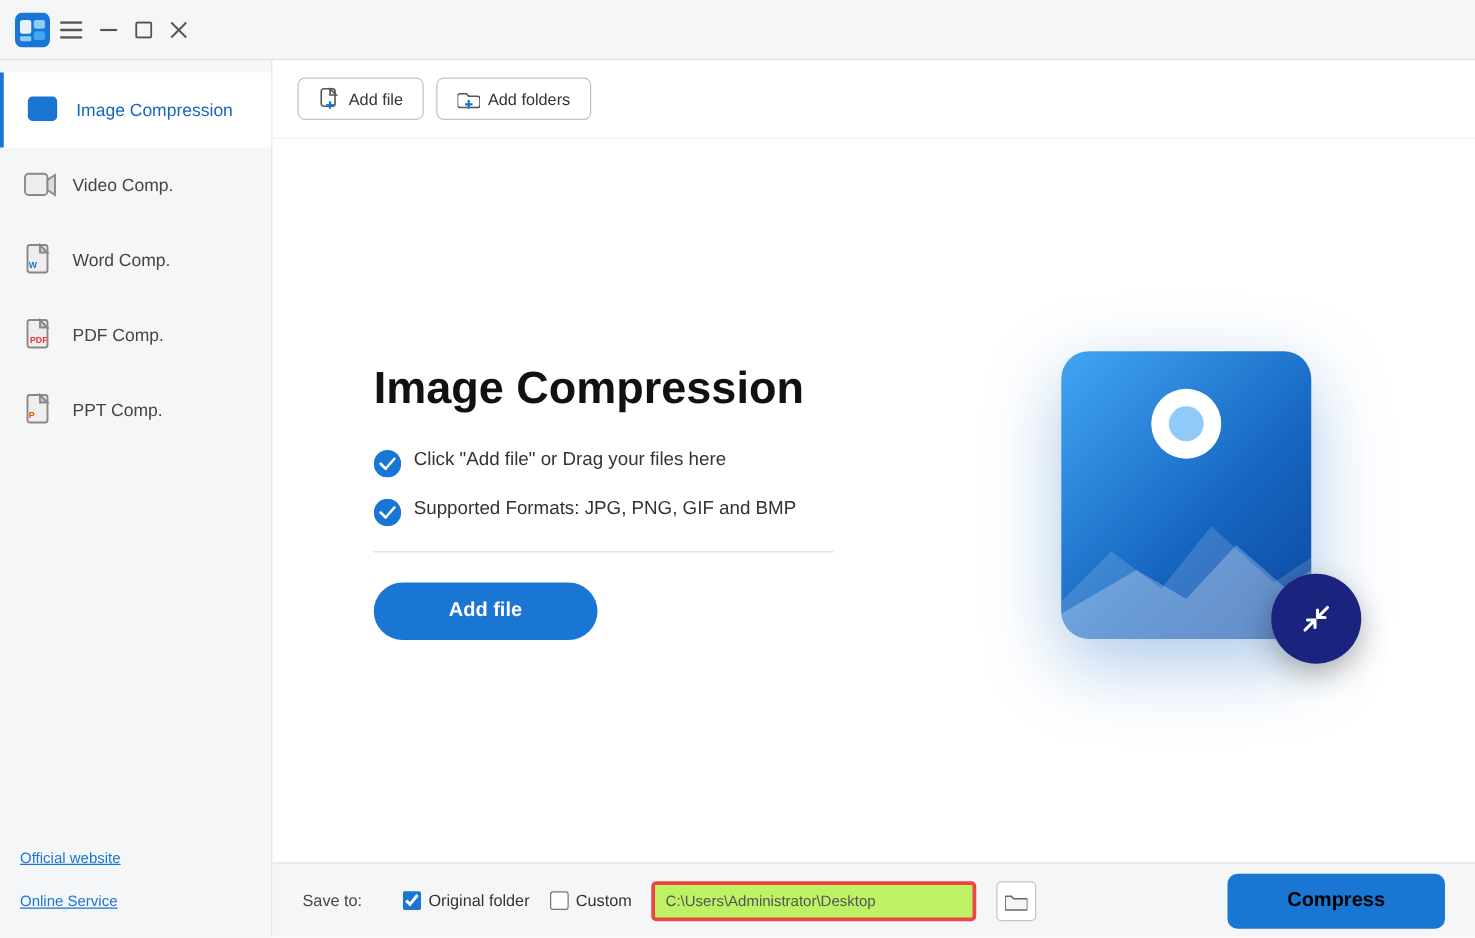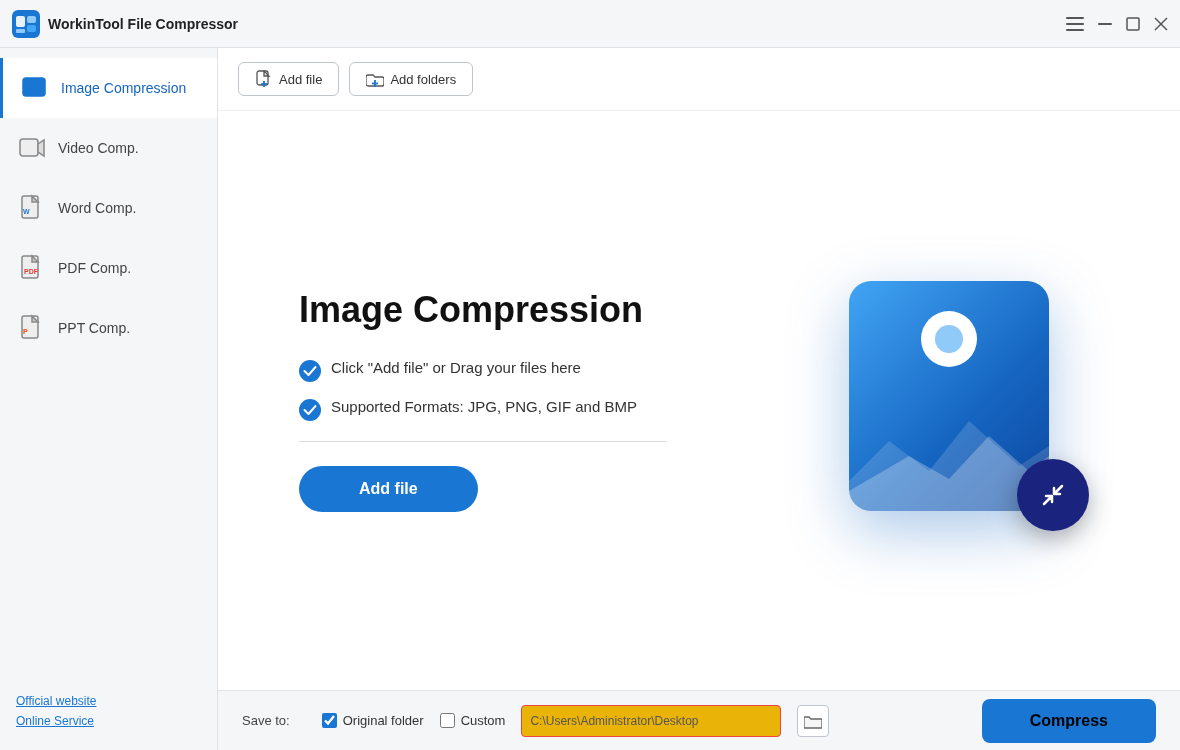--- a/index.html
+++ b/index.html
@@ -91,21 +91,21 @@
       align-items: center;
       justify-content: center;
     }
 
     
     .sidebar-footer {
       margin-top: auto;
       padding: 12px 16px;
       display: flex;
       flex-direction: column;
-      gap: 6px;
+      gap: 21px;
     }
     .sidebar-footer a {
       font-size: 12px;
       color: #1976d2;
       text-decoration: underline;
       cursor: pointer;
     }
 
     
     .main-content {
@@ -288,26 +288,26 @@
     }
     .checkbox-group input[type="checkbox"] {
       width: 15px;
       height: 15px;
       accent-color: #1976d2;
       cursor: pointer;
     }
     .path-input {
       width: 260px;
       height: 32px;
-      border: 1px solid #ef4444;
+      border: 3px solid #ef4444;
       border-radius: 4px;
       padding: 0 8px;
       font-size: 12px;
       color: #555;
-      background: #eab308;
+      background: #bef264;
     }
     .folder-btn {
       width: 32px;
       height: 32px;
       display: flex;
       align-items: center;
       justify-content: center;
       border: 1px solid #c0c4cc;
       border-radius: 4px;
       cursor: pointer;
@@ -334,21 +334,20 @@
 <div class="title-bar">
   <div class="title-bar-logo">
     <svg viewBox="0 0 28 28" fill="none" xmlns="http://www.w3.org/2000/svg">
       <rect width="28" height="28" rx="6" fill="#1976d2"></rect>
       <rect x="4" y="6" width="9" height="11" rx="2" fill="#fff" opacity="0.9"></rect>
       <rect x="15" y="6" width="9" height="7" rx="2" fill="#90caf9"></rect>
       <rect x="15" y="15" width="9" height="7" rx="2" fill="#42a5f5"></rect>
       <rect x="4" y="19" width="9" height="4" rx="1" fill="#90caf9"></rect>
     </svg>
   </div>
-  <span class="title-bar-title">WorkinTool File Compressor</span>
   <div class="title-bar-controls">
     <span title="Menu">
       <svg width="18" height="14" viewBox="0 0 18 14" fill="none">
         <rect y="0" width="18" height="2" rx="1" fill="#555"></rect>
         <rect y="6" width="18" height="2" rx="1" fill="#555"></rect>
         <rect y="12" width="18" height="2" rx="1" fill="#555"></rect>
       </svg>
     </span>
     <span>
       <svg width="14" height="2" viewBox="0 0 14 2">

